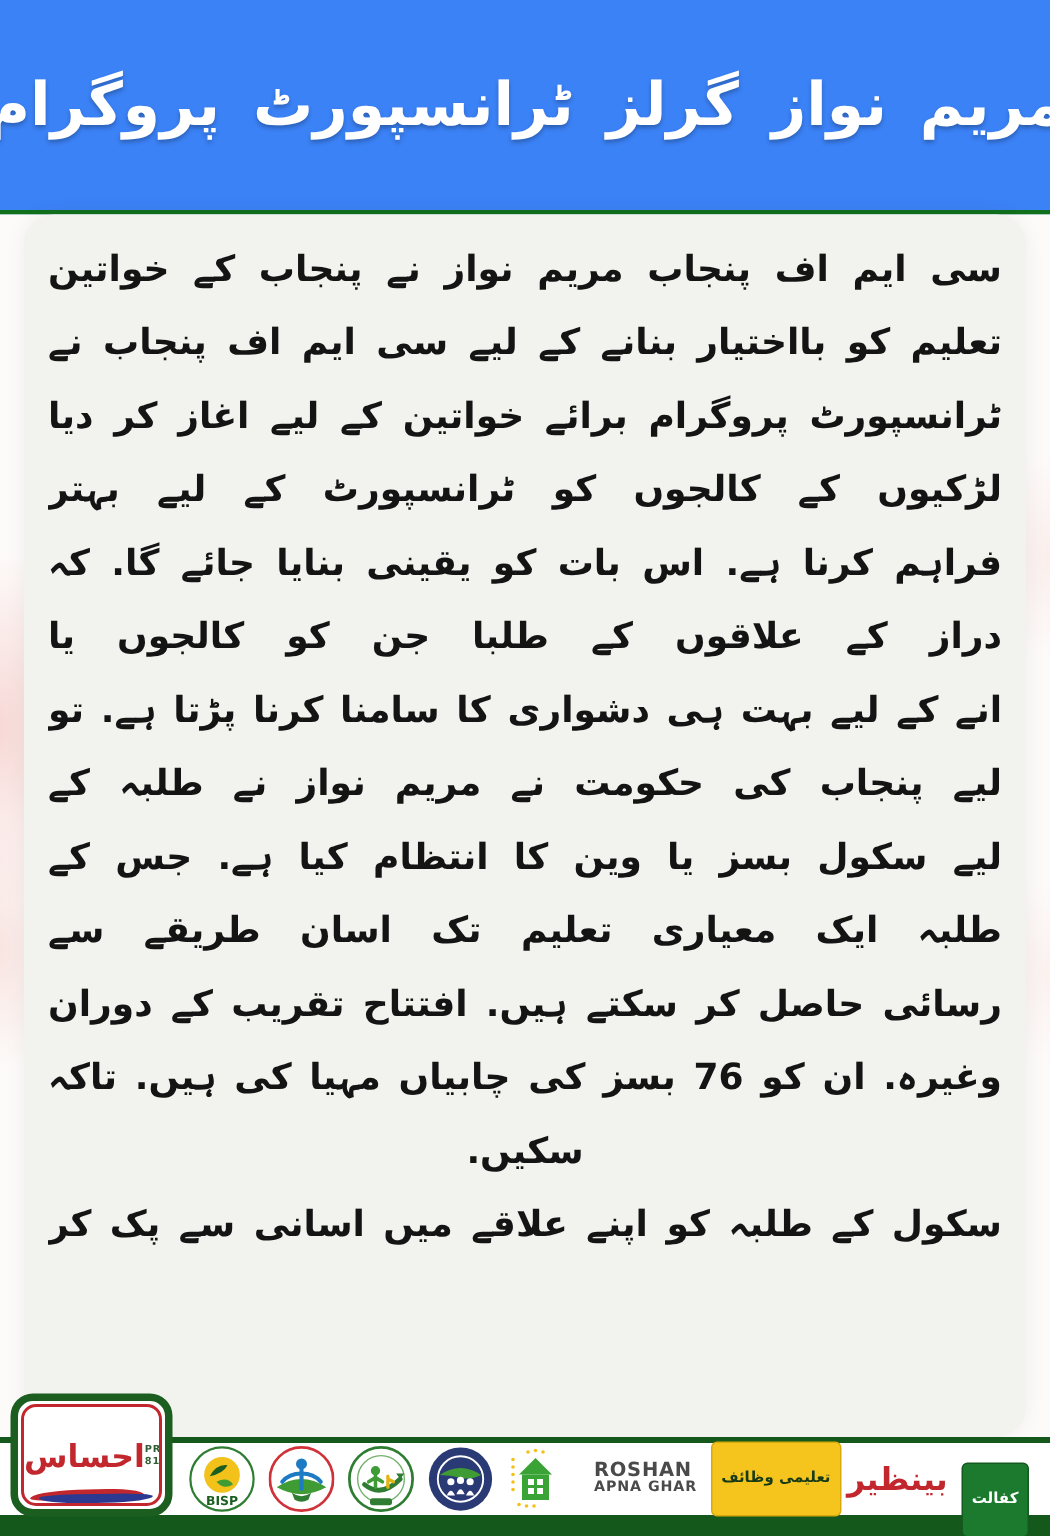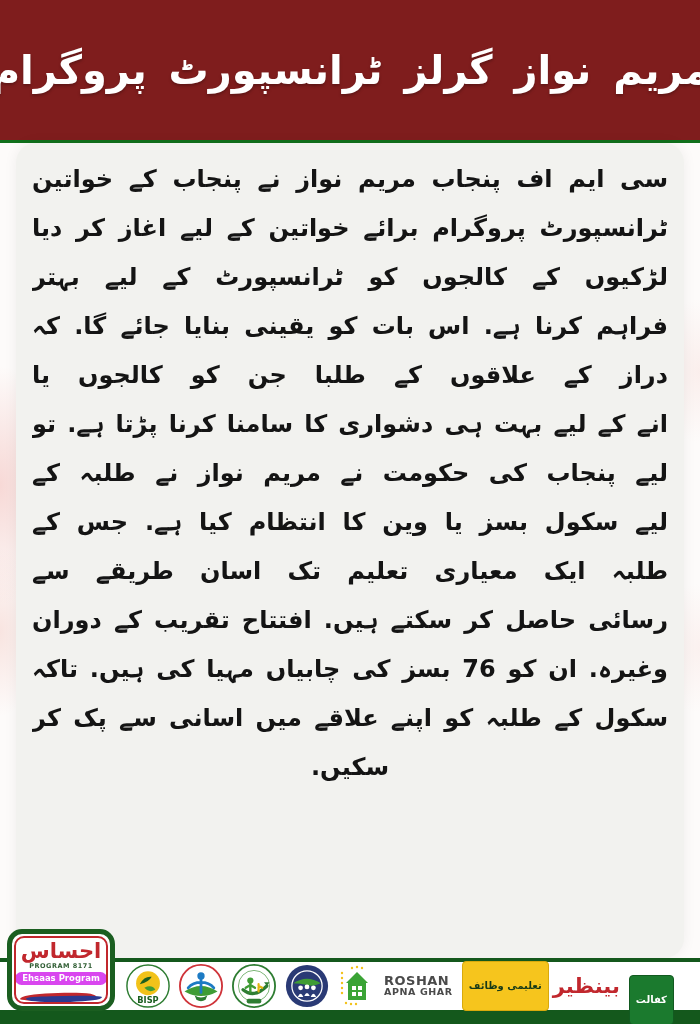--- a/index.html
+++ b/index.html
@@ -7,21 +7,21 @@
     position:relative;
     width:700px;height:1024px;
     overflow:hidden;
     background:#ffffff;
     font-family:"DejaVu Sans",sans-serif;
   }
 
   
   .header{
     position:absolute;top:0;left:0;right:0;height:143px;
-    background:#7f1d1d;
+    background:#3b82f6;
     border-bottom:3px solid #11701c;
     display:flex;align-items:center;justify-content:center;
     box-sizing:border-box;
   }
   .header-title{
     color:#ffffff;
     font-size:40px;
     font-weight:bold;
     direction:rtl;
     word-spacing:8px;
@@ -95,21 +95,21 @@
     border:5px solid #1b5e20;
     border-radius:15px;
     box-sizing:border-box;
     z-index:3;
   }
   .ehsaas-inner{
     position:absolute;inset:2px;
     border:2px solid #c1272d;
     border-radius:10px;
     overflow:hidden;
-    display:flex;flex-direction:column;align-items:center;
+    display:flex;flex-direction:row;align-items:center;
   }
   .ehsaas-urdu{
     color:#c1272d;font-size:21px;font-weight:bold;line-height:22px;margin-top:2px;direction:rtl;
   }
   .ehsaas-8171{
     color:#2f5d33;font-size:6.5px;font-weight:bold;letter-spacing:.5px;line-height:8px;
   }
   .ehsaas-pill{
     margin-top:2px;background:#d946ef;color:#fff;
     font-size:8.5px;font-weight:bold;
@@ -124,21 +124,21 @@
     background:#c1272d;border-radius:50% 50% 40% 40%/80% 80% 40% 40%;
     transform:rotate(-2deg);
   }
   .swoosh-blue{
     position:absolute;bottom:0;left:10px;right:4px;height:6px;
     background:#2b3990;border-radius:40% 40% 50% 50%/40% 40% 80% 80%;
     transform:rotate(-1deg);
   }
 
   
-  .roshan{display:flex;align-items:center;gap:8px;flex:0 0 auto;}
+  .roshan{display:flex;align-items:center;gap:20px;flex:0 0 auto;}
   .roshan-text{display:flex;flex-direction:column;line-height:11px;}
   .roshan-line1{font-size:13px;font-weight:bold;color:#4a4a4a;letter-spacing:.5px;}
   .roshan-line2{font-size:9.5px;font-weight:bold;color:#4a4a4a;letter-spacing:.6px;}
 
   
   .wordmark{display:flex;align-items:center;gap:4px;direction:rtl;flex:0 0 auto;}
   .benazir-word{color:#c1272d;font-size:21px;font-weight:bold;line-height:22px;}
   .badge{
     font-weight:bold;border-radius:4px;padding:16px 6px;
     font-size:10px;line-height:16px;white-space:nowrap;
@@ -151,32 +151,33 @@
 
 <div class="page">
 
   <div class="header">
     <div class="header-title">مریم نواز گرلز ٹرانسپورٹ پروگرام</div>
   </div>
 
   <div class="body-section">
     <div class="text-card">
       <div class="t-line">سی ایم اف پنجاب مریم نواز نے پنجاب کے خواتین کی</div>
+      <div class="t-line">تعلیم کو بااختیار بنانے کے لیے سی ایم اف پنجاب نے</div>
       <div class="t-line">ٹرانسپورٹ پروگرام برائے خواتین کے لیے اغاز کر دیا گیا ہے</div>
       <div class="t-line">لڑکیوں کے کالجوں کو ٹرانسپورٹ کے لیے بہتر سہولیات</div>
       <div class="t-line">فراہم کرنا ہے. اس بات کو یقینی بنایا جائے گا. کہ دور</div>
       <div class="t-line">دراز کے علاقوں کے طلبا جن کو کالجوں یا یونیورسٹیوں میں</div>
       <div class="t-line">انے کے لیے بہت ہی دشواری کا سامنا کرنا پڑتا ہے. تو ان کے</div>
       <div class="t-line">لیے پنجاب کی حکومت نے مریم نواز نے طلبہ کے</div>
       <div class="t-line">لیے سکول بسز یا وین کا انتظام کیا ہے. جس کے ذریعے تمام</div>
       <div class="t-line">طلبہ ایک معیاری تعلیم تک اسان طریقے سے</div>
       <div class="t-line">رسائی حاصل کر سکتے ہیں. افتتاح تقریب کے دوران</div>
       <div class="t-line">وغیرہ. ان کو 76 بسز کی چابیاں مہیا کی ہیں. تاکہ وہ اپنے</div>
+      <div class="t-line t-line--last">سکیں.</div>
       <div class="t-line">سکول کے طلبہ کو اپنے علاقے میں اسانی سے پک کر</div>
-      <div class="t-line t-line--last">سکیں.</div>
     </div>
   </div>
 
   <div class="footer-strip">
     <div class="logos-row">
 
       <svg class="circle-logo" viewBox="0 0 48 48">
         <circle cx="24" cy="24" r="23" fill="#ffffff" stroke="#2e7d32" stroke-width="1.6"></circle>
         <circle cx="24" cy="21" r="13" fill="#f2c21a"></circle>
         <path d="M15 22 q5 -9 13 -8 q-3 6 -13 8z" fill="#1b5e20"></path>

